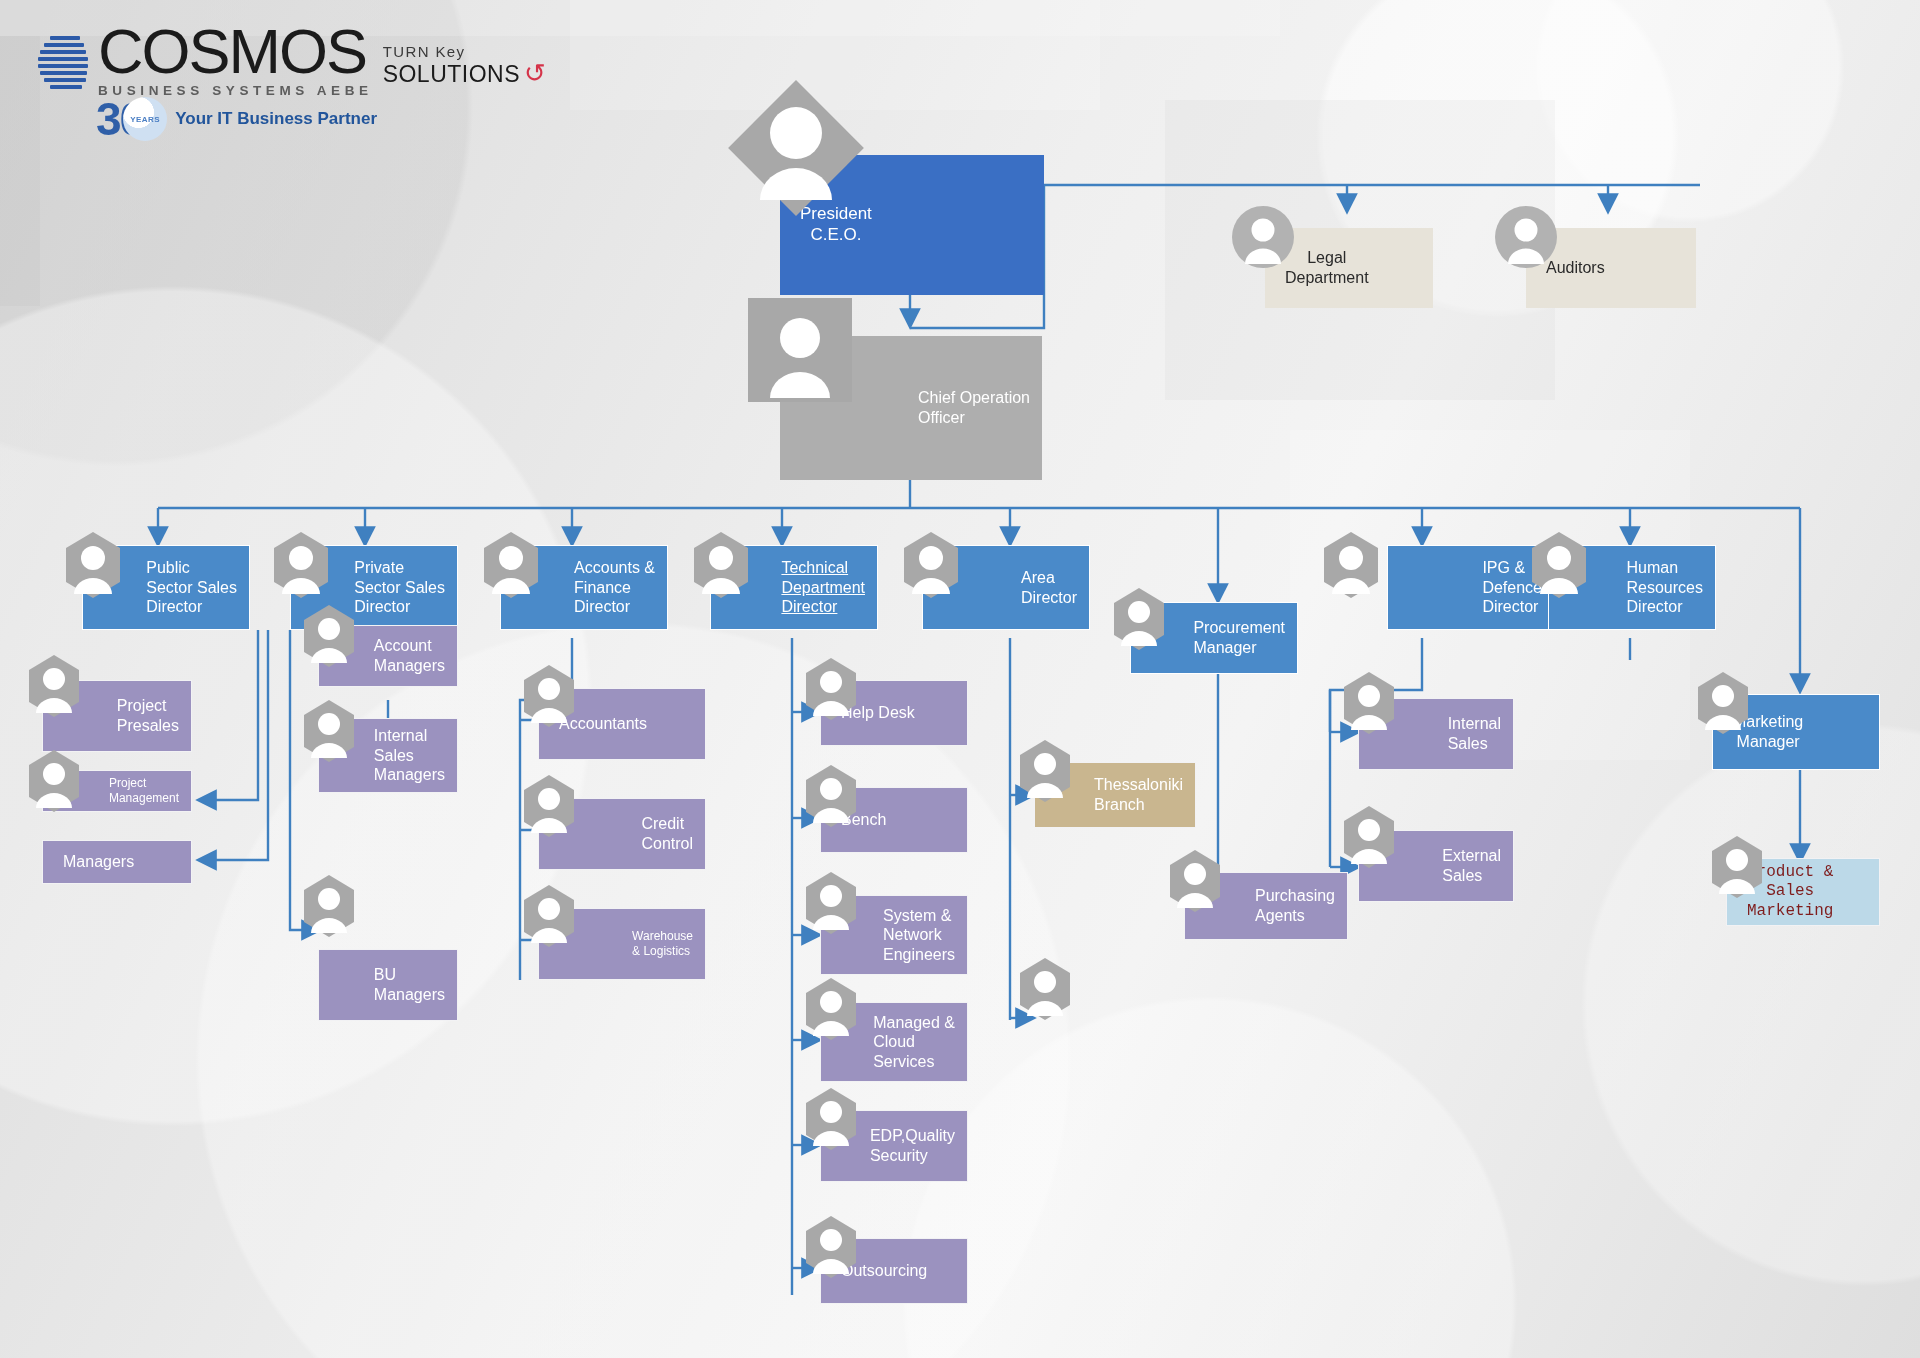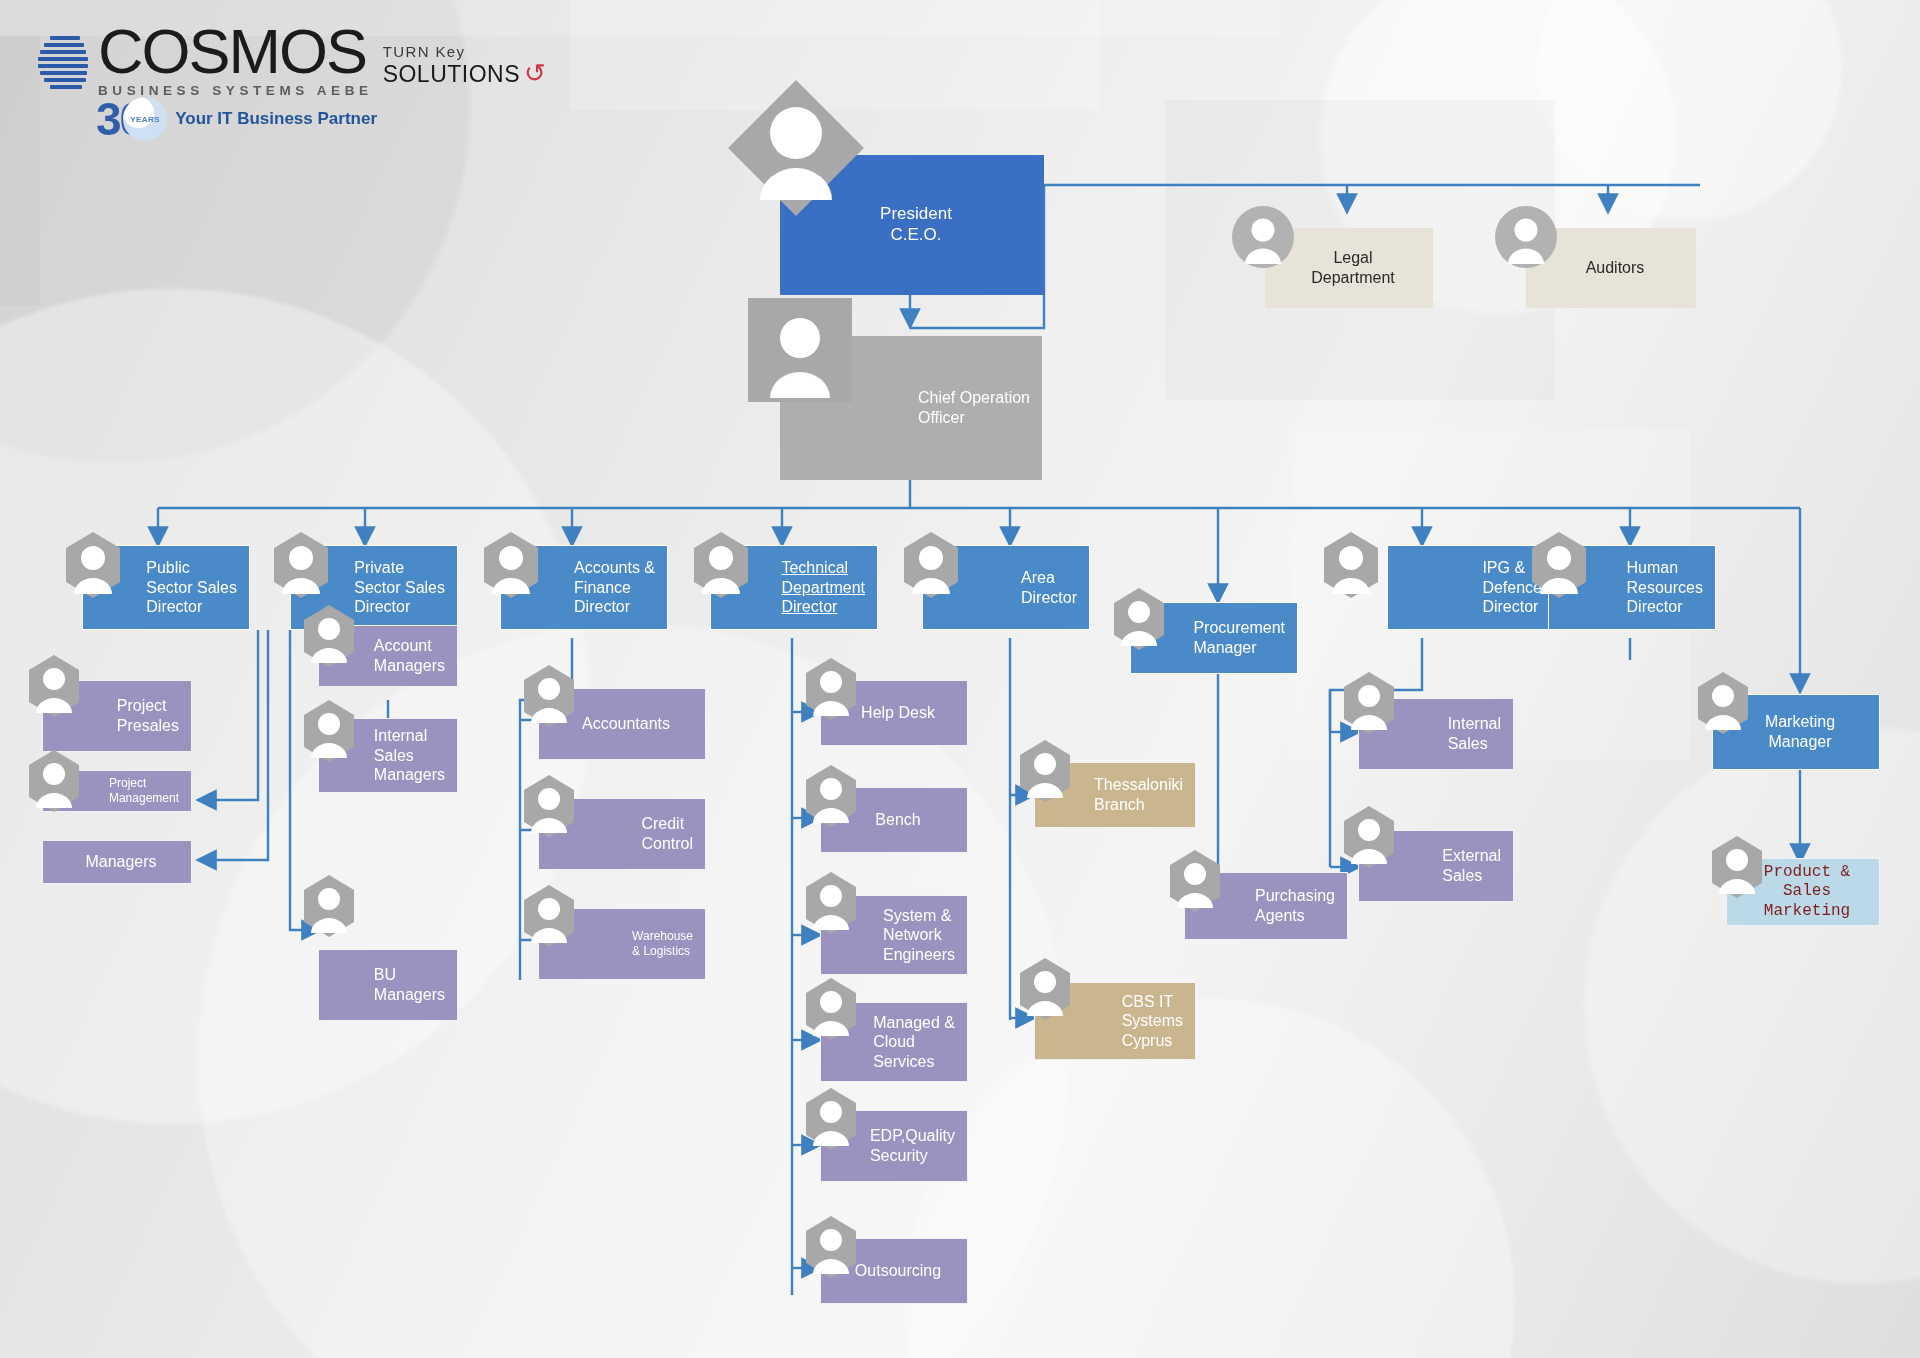--- a/index.html
+++ b/index.html
@@ -58,21 +58,21 @@
         text-align:left;color:#fff;padding:6px 12px 6px 8px;
         font-size:16px;line-height:1.22;white-space:pre-line;}
   .node.blue{background:#4a8ac9;border:1.5px solid #ffffff;}
   .node.ceo{background:#3a6fc4;border:none;}
   .node.grey{background:#aeaeae;border:none;}
   .node.beige{background:#e7e3d9;color:#2a2a2a;border:none;}
   .node.purple{background:#9b92bf;border:1.5px solid #f2f2f4;}
   .node.tan{background:#c9b68f;border:1.5px solid #f2f2f4;}
   .node.ltblue{background:#bcd9e8;color:#7f1d1d;border:1.5px solid #f2f2f4;font-family:Liberation Mono, monospace;}
   .node.small{font-size:12px;}
-  .node.center{justify-content:center;text-align:center;padding-left:20px;}
+  .node.center{justify-content:flex-start;text-align:center;padding-left:20px;}
 
   
   .av{position:absolute;pointer-events:none;}
   .av svg{display:block;}
 </style>
 </head>
 <body>
 
 <div id="stage">
 
@@ -465,25 +465,20 @@
 Branch</span>
   </div>
   <div class="av" style="left:1016px;top:740px;">
     <svg width="58" height="62" viewBox="0 0 58 62">
       <polygon points="29,0 54,15 54,47 29,62 4,47 4,15" fill="#a8a8a8"></polygon>
       <circle cx="29" cy="24" r="11" fill="#fff"></circle>
       <path d="M11,58 a18,15 0 0 1 36,0 z" fill="#fff"></path>
     </svg>
   </div>
 
-  <div class="node tan" style="left:1034px;top:982px;width:162px;height:78px;">
-    <span>CBS IT
-Systems
-Cyprus</span>
-  </div>
   <div class="av" style="left:1016px;top:958px;">
     <svg width="58" height="62" viewBox="0 0 58 62">
       <polygon points="29,0 54,15 54,47 29,62 4,47 4,15" fill="#a8a8a8"></polygon>
       <circle cx="29" cy="24" r="11" fill="#fff"></circle>
       <path d="M11,58 a18,15 0 0 1 36,0 z" fill="#fff"></path>
     </svg>
   </div>
 
   <div class="node blue" style="left:1130px;top:602px;width:168px;height:72px;">
     <span>Procurement

